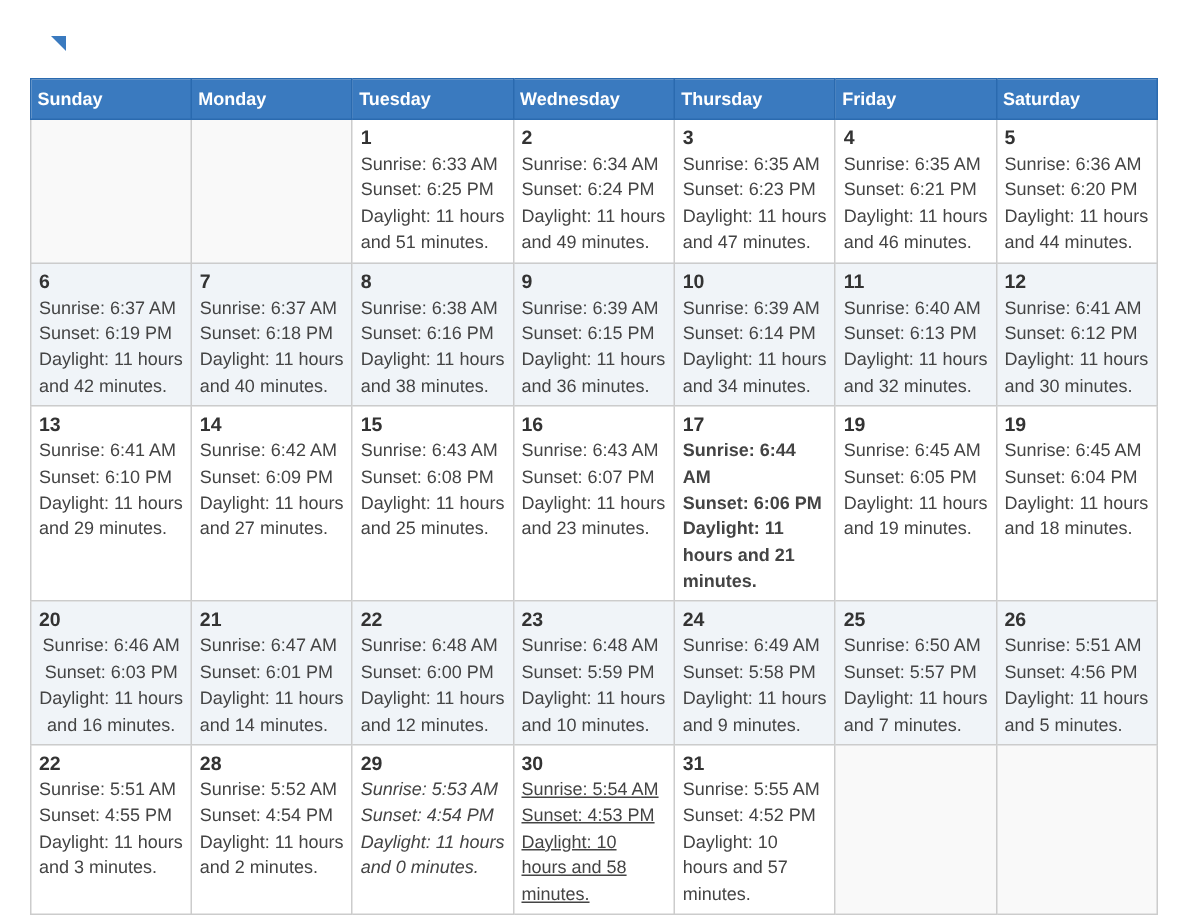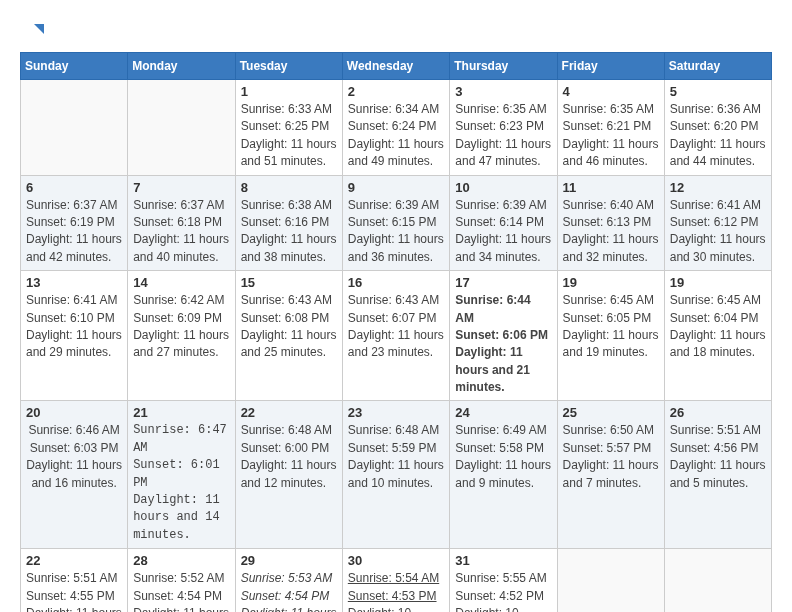--- a/index.html
+++ b/index.html
@@ -238,21 +238,21 @@
       </tr>
       <tr class="row-shaded">
         <td>
           <span class="day-number">20</span>
           <div class="day-info" style="white-space: pre-line; text-align: center;">Sunrise: 6:46 AM
 Sunset: 6:03 PM
 Daylight: 11 hours and 16 minutes.</div>
         </td>
         <td>
           <span class="day-number">21</span>
-          <div class="day-info" style="white-space: pre-line; font-family: Liberation Mono, monospace;">Sunrise: 6:47 AM
+          <div class="day-info" style="white-space: pre-line;">Sunrise: 6:47 AM
 Sunset: 6:01 PM
 Daylight: 11 hours and 14 minutes.</div>
         </td>
         <td>
           <span class="day-number">22</span>
           <div class="day-info" style="white-space: pre-line;">Sunrise: 6:48 AM
 Sunset: 6:00 PM
 Daylight: 11 hours and 12 minutes.</div>
         </td>
         <td>

